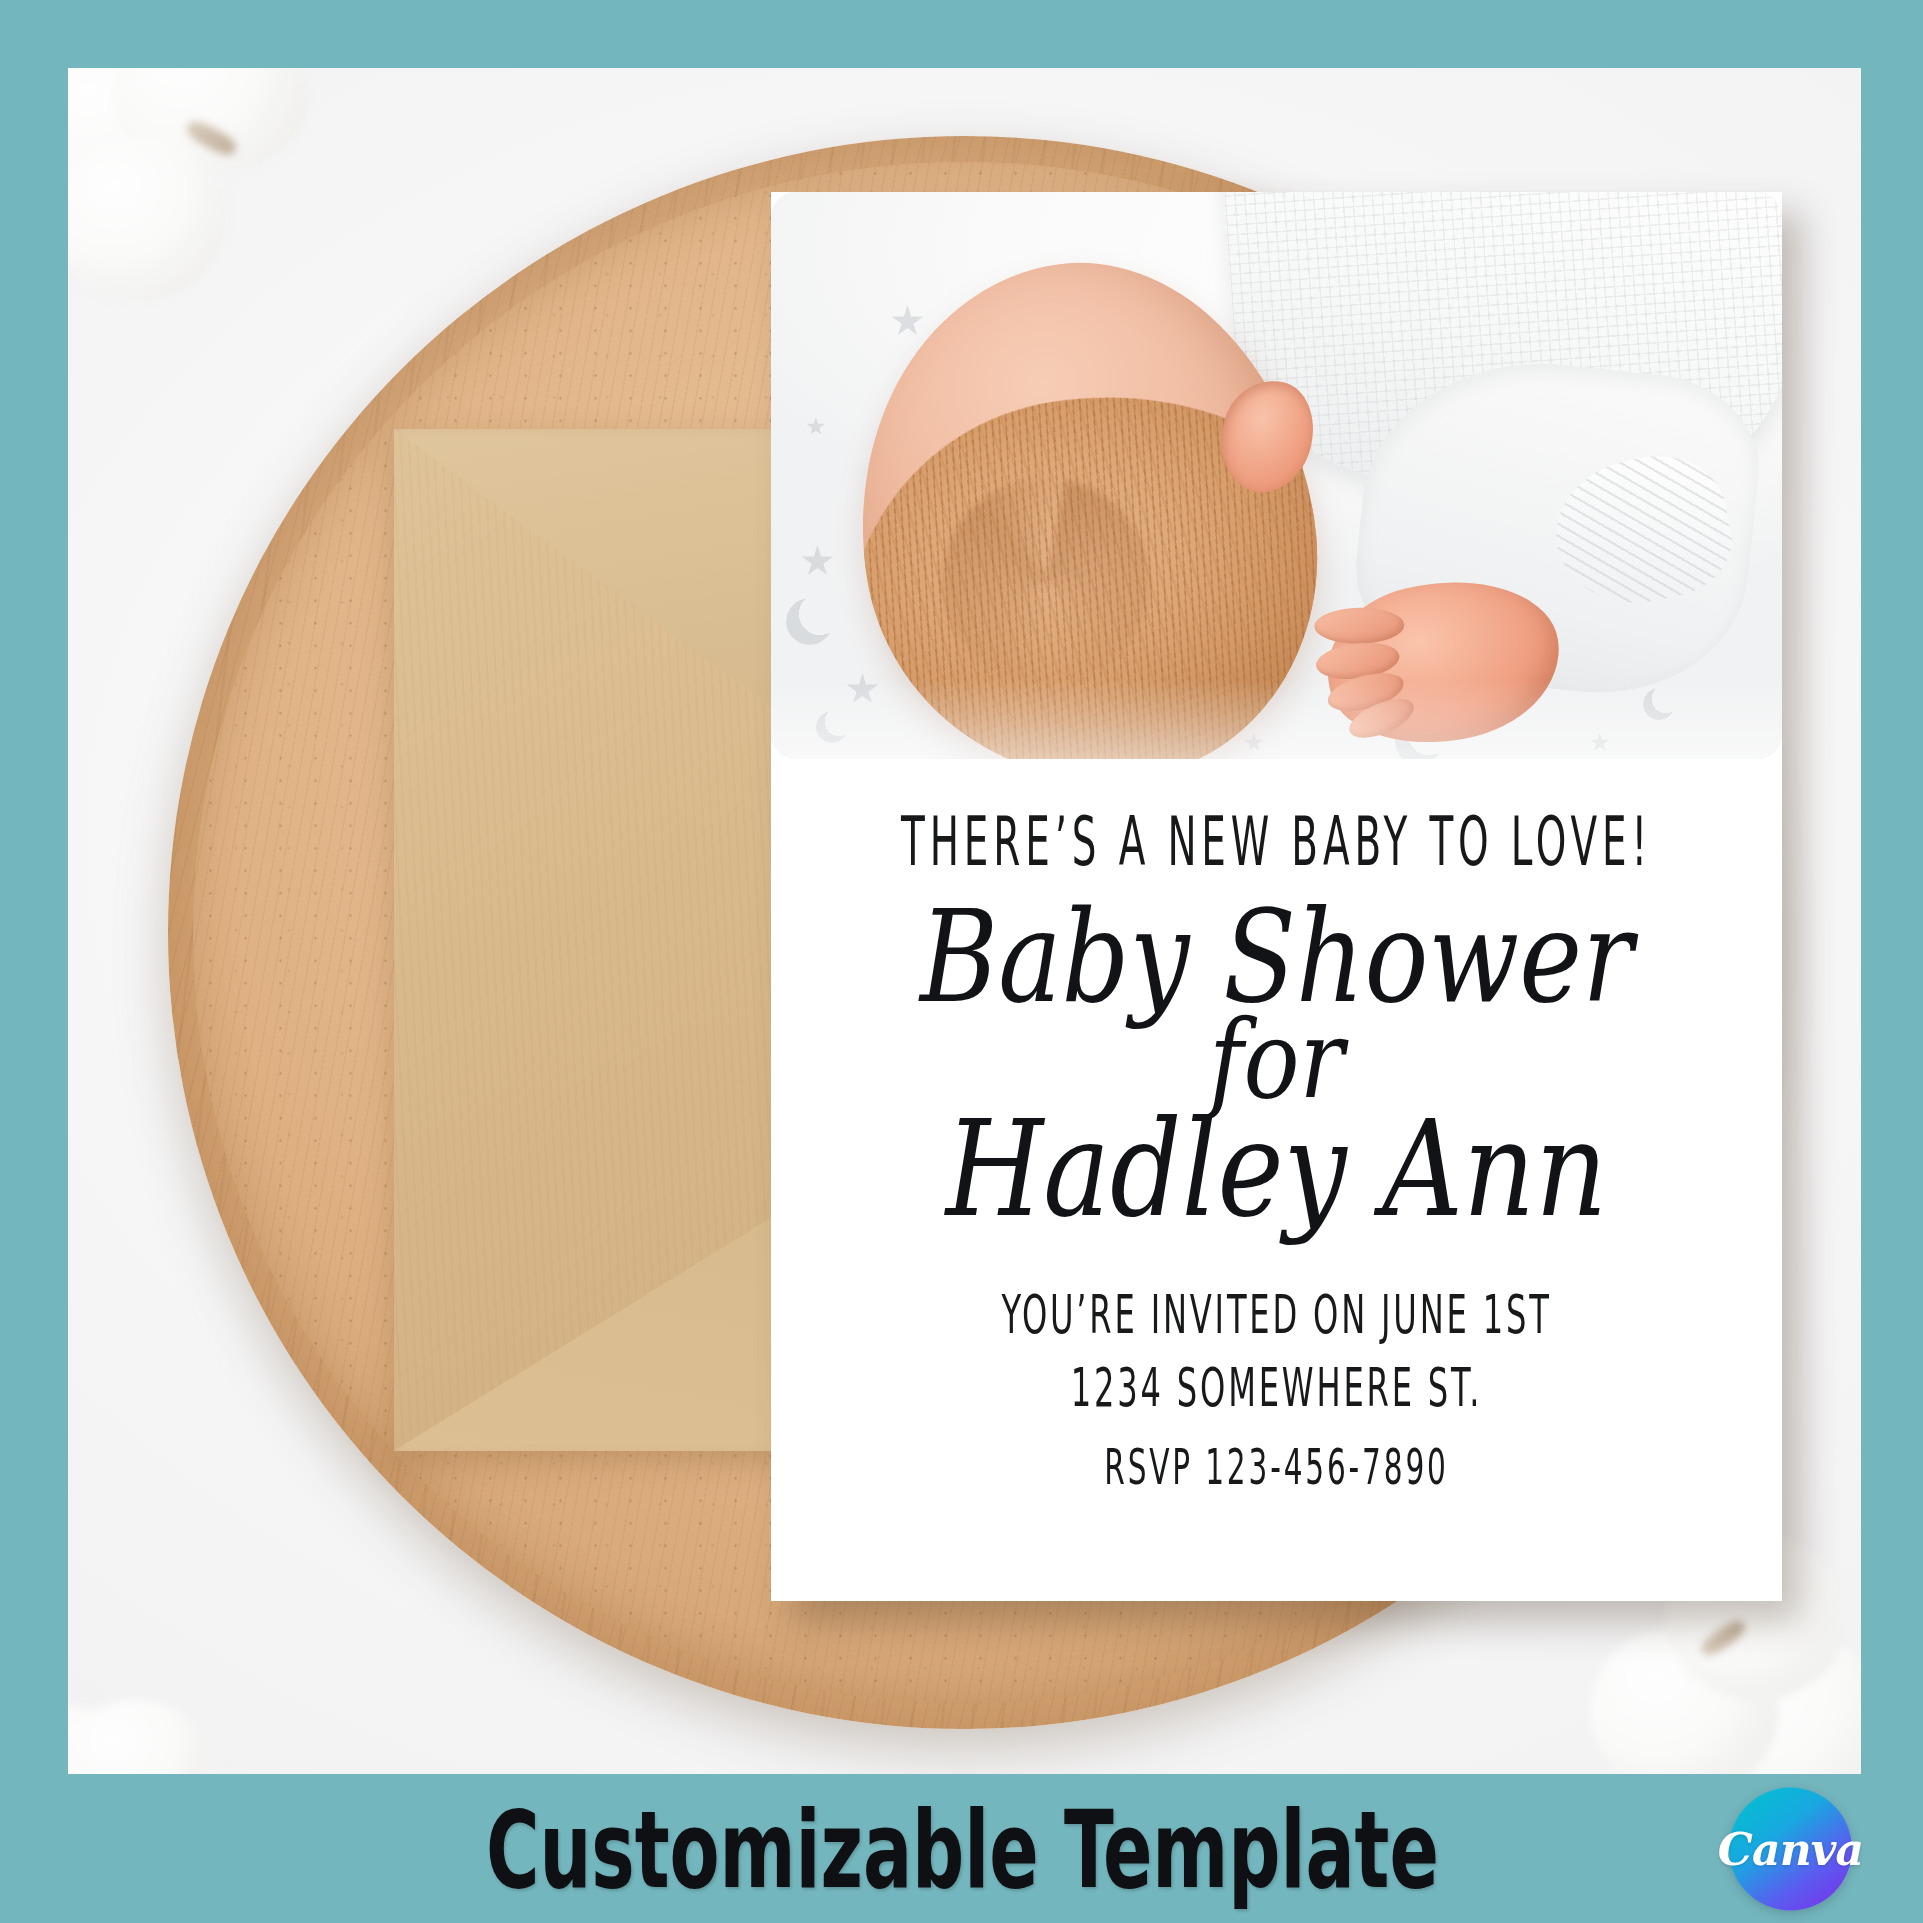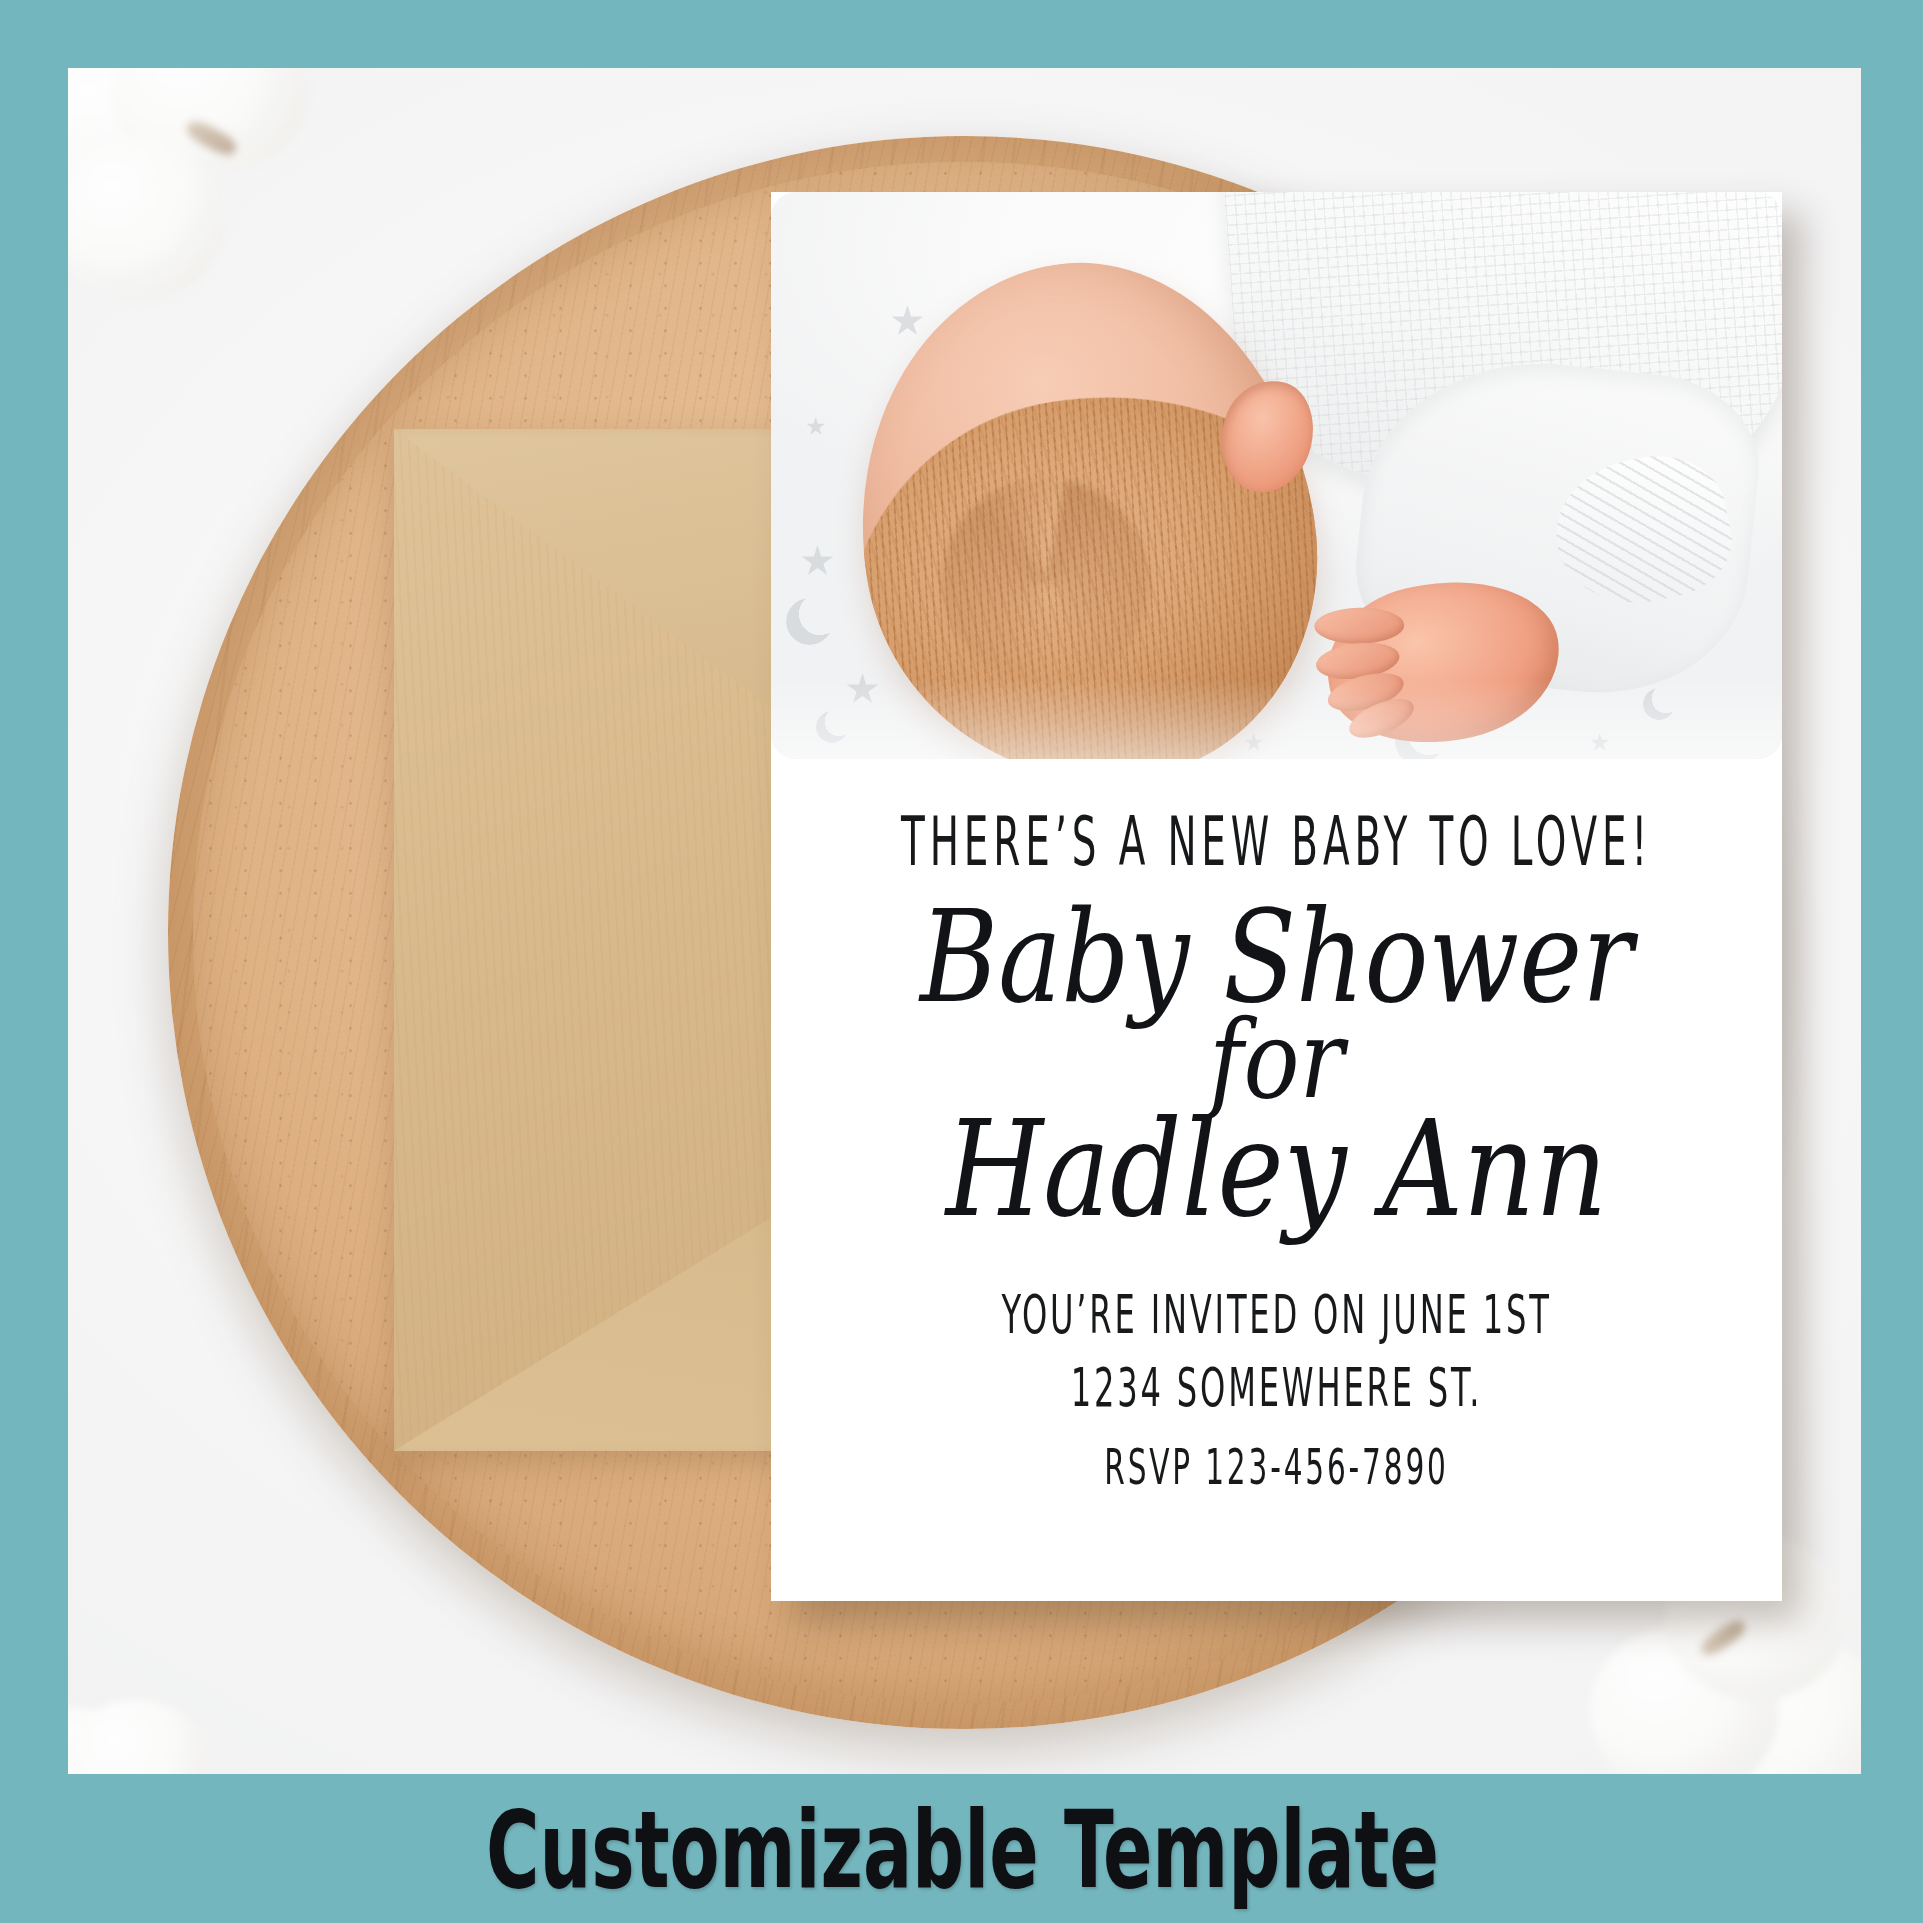--- a/index.html
+++ b/index.html
@@ -418,16 +418,19 @@
         <div class="detail detail-2">1234 SOMEWHERE ST.</div>
         <div class="detail detail-3">RSVP 123-456-7890</div>
       </div>
 
     </div>
 
   </div>
 
   <div class="banner">
     <div class="banner-text">Customizable Template</div>
+    <div class="canva-badge">
+      <span class="canva-word">Canva</span>
+    </div>
   </div>
 
 </div>
 
 
 </body></html>

